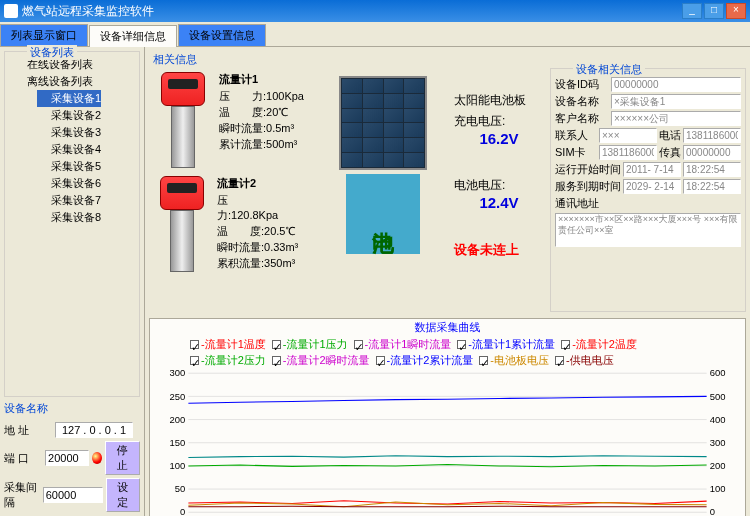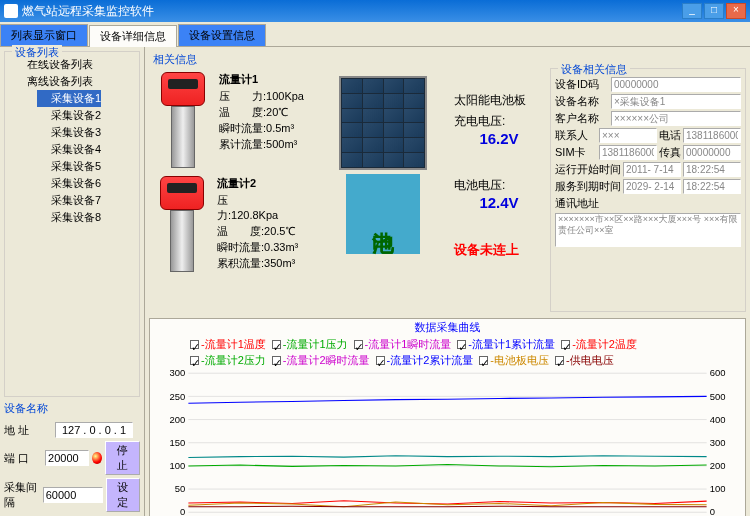--- a/index.html
+++ b/index.html
@@ -9,21 +9,21 @@
 .titlebar-text { flex: 1; font-size: 12px; }
 .win-btns { display: flex; gap: 2px; }
 .win-btn { width: 20px; height: 16px; background: #4a9ee8; border: 1px solid #2a7ec8; color: #fff; text-align: center; line-height: 12px; font-size: 10px; cursor: pointer; }
 .win-btn.close { background: #e86a4a; border-color: #c84a2a; }
 .tabs-row { display: flex; border-bottom: 1px solid #aca899; background: #ece9d8; padding-top: 2px; }
 .tab { padding: 3px 10px; border: 1px solid #aca899; border-bottom: none; margin-right: 1px; background: #3b82f6; cursor: pointer; }
 .tab.active { background: #fdfcf9; position: relative; top: 1px; }
 .main { display: flex; height: calc(100% - 44px); }
 .left-panel { width: 145px; border-right: 1px solid #aca899; padding: 4px; display: flex; flex-direction: column; }
 .groupbox { border: 1px solid #d4d0c8; padding: 4px; margin-bottom: 4px; position: relative; }
-.groupbox-title { position: absolute; top: -7px; left: 7px; background: #ece9d8; padding: 0 3px; color: #0046d5; font-size: 11px; }
+.groupbox-title { position: absolute; top: -7px; left: 22px; background: #ece9d8; padding: 0 3px; color: #0046d5; font-size: 11px; }
 .tree { font-size: 11px; color: #000; }
 .tree-root { padding-left: 4px; }
 .tree-node { padding: 1px 0 1px 14px; cursor: pointer; white-space: nowrap; }
 .tree-node.selected { background: #316ac5; color: #fff; display: inline-block; }
 .tree-sub { padding-left: 24px; }
 .listen-area { margin-top: auto; }
 .listen-title { color: #0046d5; margin-bottom: 6px; }
 .row { display: flex; align-items: center; margin: 3px 0; gap: 3px; }
 .row label { width: 48px; }
 .ip-box { border: 1px inset #fff; background: #fff; padding: 1px 2px; width: 78px; text-align: center; }

